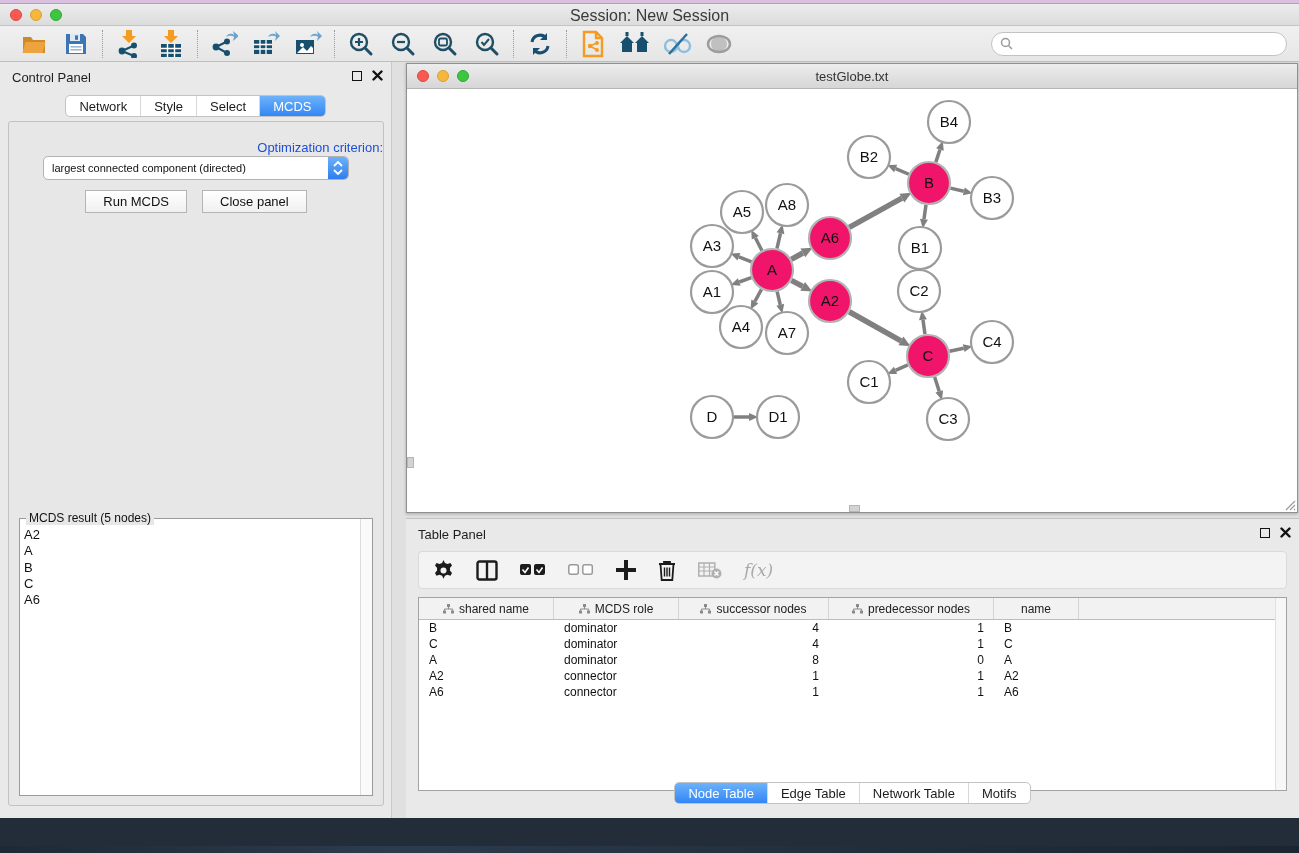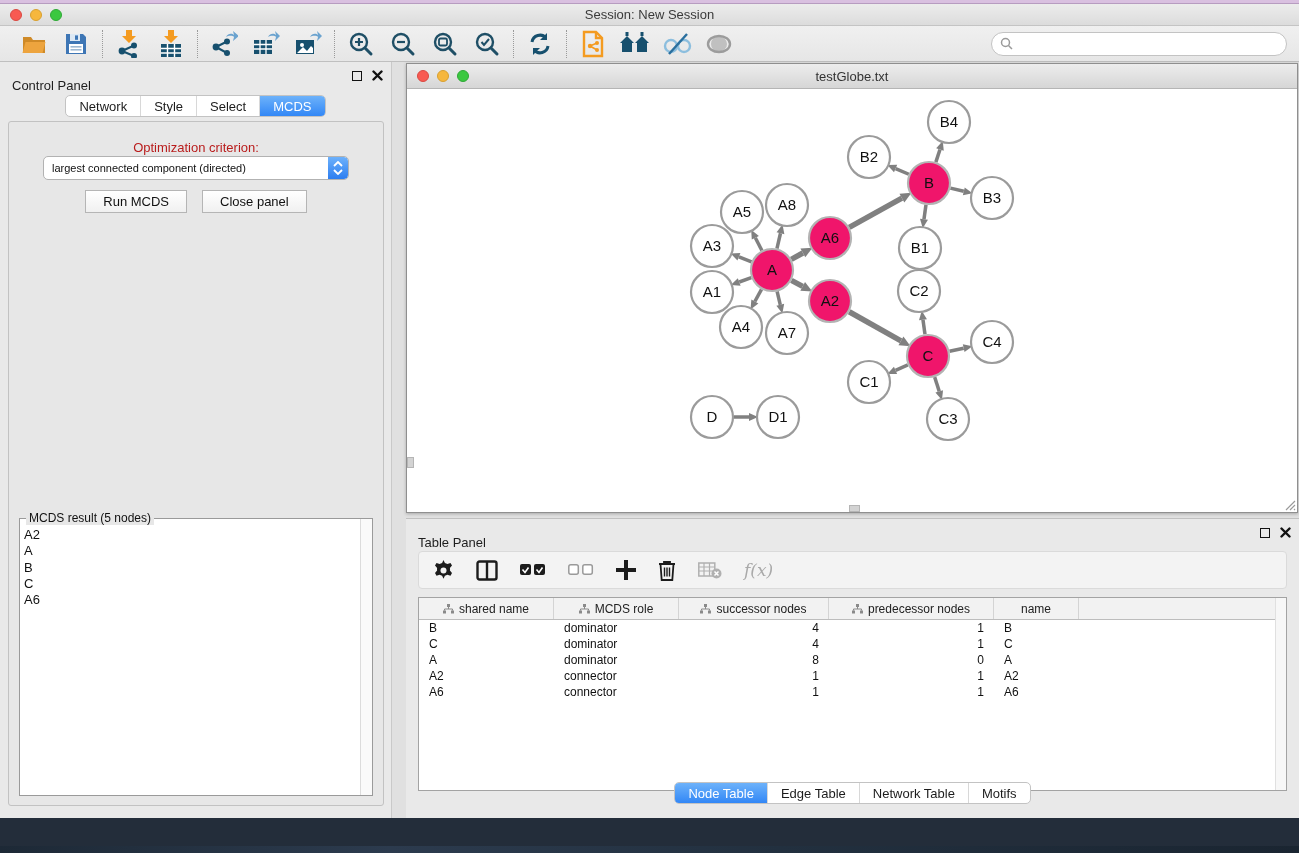--- a/index.html
+++ b/index.html
@@ -10,21 +10,21 @@
   
   .desktop-strip-top { position:absolute; left:0; top:0; width:100%; height:4px;
     background:#d9c0e0; border-bottom:1px solid #b79cc0; }
   .titlebar { position:absolute; left:0; top:4px; width:100%; height:22px;
     background:linear-gradient(#ececec,#dcdcdc); border-bottom:1px solid #c4c4c4; }
   .traffic { position:absolute; top:5px; width:12px; height:12px; border-radius:50%; }
   .t-red   { left:10px; background:#f85a52; border:0.5px solid #d94942; }
   .t-yellow{ left:30px; background:#f6b73e; border:0.5px solid #d8a030; }
   .t-green { left:50px; background:#3bc840; border:0.5px solid #2fa836; }
   .title-text { position:absolute; width:100%; text-align:center; top:3px;
-    font-size:13px; color:#3a3a3a; }
+    font-size:16px; color:#3a3a3a; }
 
   
   .toolbar { position:absolute; left:0; top:26px; width:100%; height:36px;
     background:linear-gradient(#f0f0f0,#e6e6e6); border-bottom:1px solid #bfbfbf;
     display:flex; align-items:center; padding:0 8px; }
   .tgroup { display:flex; align-items:center; gap:10px; padding:0 10px; }
   .tsep { width:1px; height:28px; border-left:1px dotted #9a9a9a; }
   .tbtn { width:32px; height:30px; display:flex; align-items:center; justify-content:center; }
   .search-wrap { margin-left:auto; margin-right:4px; display:flex; align-items:center;
     width:296px; height:24px; background:#fff; border:1px solid #c3c3c3; border-radius:12px;
@@ -32,37 +32,37 @@
   .search-wrap input { border:none; outline:none; flex:1; font-size:12px; background:transparent;
     font-family:"Liberation Sans",sans-serif; }
 
   
   .main { position:absolute; left:0; top:62px; width:100%; height:756px; background:#e0e0e0; }
 
   
   .control-panel { position:absolute; left:0; top:0; width:392px; height:756px;
     background:#e9e9e9; border-right:1px solid #c9c9c9; }
   .panel-head { position:absolute; left:0; top:0; width:100%; height:30px; }
-  .panel-title { position:absolute; left:12px; top:8px; font-size:13px; color:#1e1e1e;margin-top:8px; }
+  .panel-title { position:absolute; left:12px; top:8px; font-size:13px; color:#1e1e1e; }
   .win-ctrls { position:absolute; right:8px; top:8px; display:flex; gap:10px; align-items:center; }
   .float-box { width:10px; height:10px; border:1.5px solid #111; background:transparent; }
   .close-x { width:11px; height:11px; }
 
   .seg { display:flex; background:#fff; border:1px solid #c3c3c3; border-radius:5px;
     overflow:hidden; height:22px; align-items:stretch; }
   .seg-item { padding:2px 13px; font-size:13px; color:#1c1c1c; border-right:1px solid #d8d8d8;
     display:flex; align-items:center; white-space:nowrap; }
   .seg-item:last-child { border-right:none; }
   .seg-item.active { background:linear-gradient(#6db2fa,#3287f6); color:#fff; }
   .cp-tabs-row { position:absolute; left:0; top:33px; width:100%; display:flex; justify-content:center; }
 
   .cp-content { position:absolute; left:8px; top:59px; width:376px; height:685px;
     background:#e7e7e7; border:1px solid #c2c2c2; border-radius:3px; }
-  .opt-label { position:absolute; left:0; top:18px; width:100%; text-align:center;
-    font-size:13px; color:#b91c1c; }
+  .opt-label { position:absolute; left:0; top:18px; width:100%; text-align:right;
+    font-size:13px; color:#1d4ed8; }
   .combo { position:absolute; left:34px; top:34px; width:306px; height:24px; background:#fff;
     border:1px solid #b2b2b2; border-radius:5px; display:flex; align-items:center; overflow:hidden; }
   .combo-text { flex:1; font-size:11px; color:#111; padding:0 8px; white-space:nowrap; }
   .combo-step { width:20px; height:100%; background:linear-gradient(#6db1fb,#2d7ef0);
     border-radius:0 4px 4px 0; display:flex; flex-direction:column; align-items:center;
     justify-content:center; gap:2px; }
   .cp-buttons { position:absolute; left:0; top:68px; width:100%; display:flex;
     justify-content:center; gap:15px; }
   .btn { background:linear-gradient(#ffffff,#f0f0f0); border:1px solid #b5b5b5;
     border-radius:0; font-size:13px; color:#111; padding:3px 17px; height:23px;

